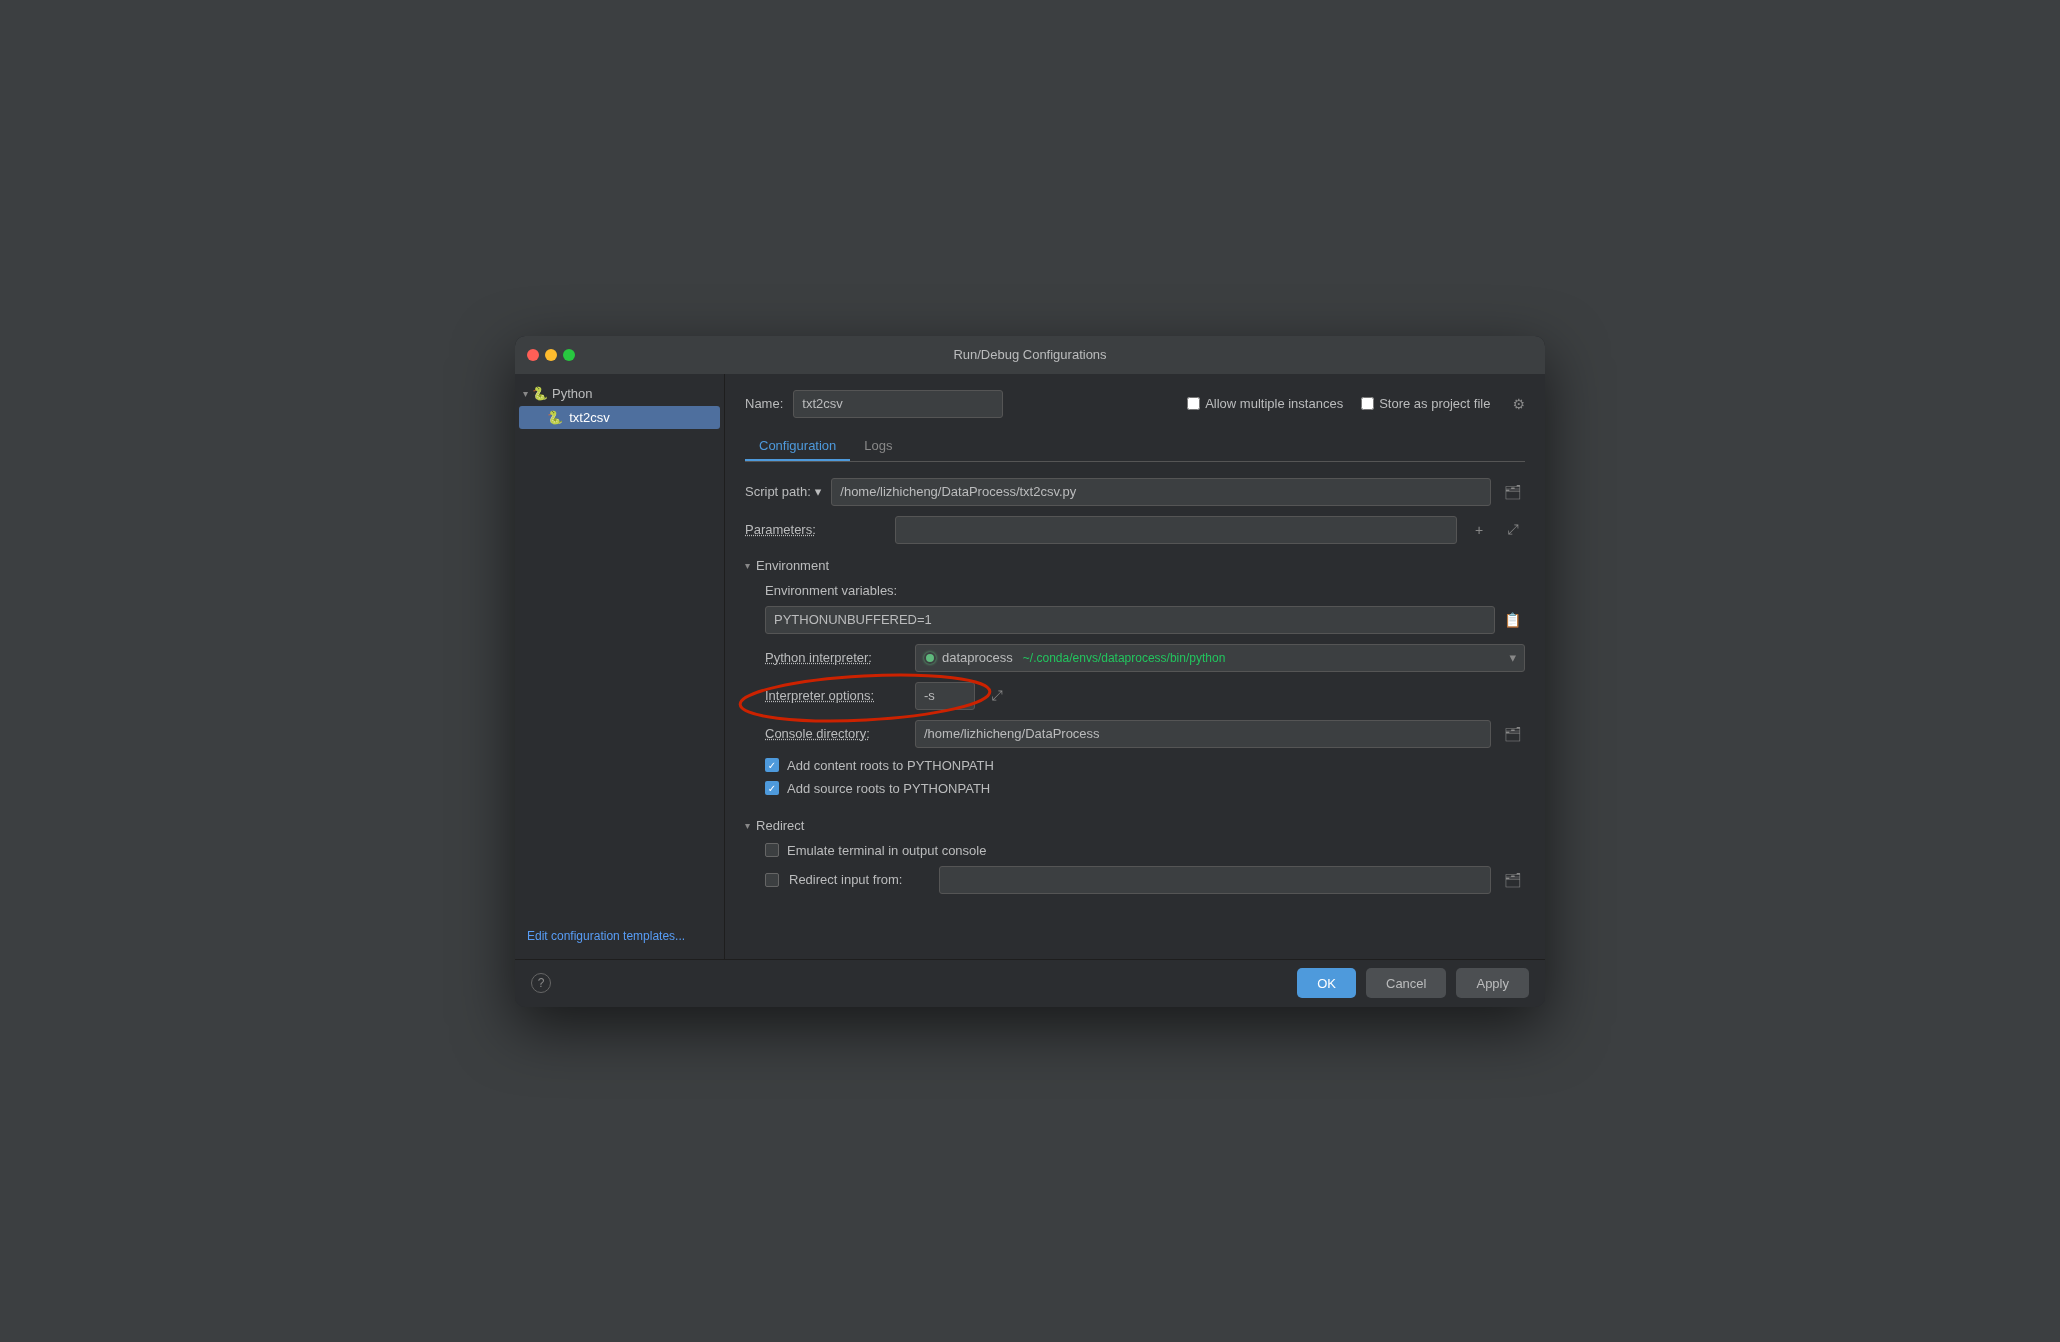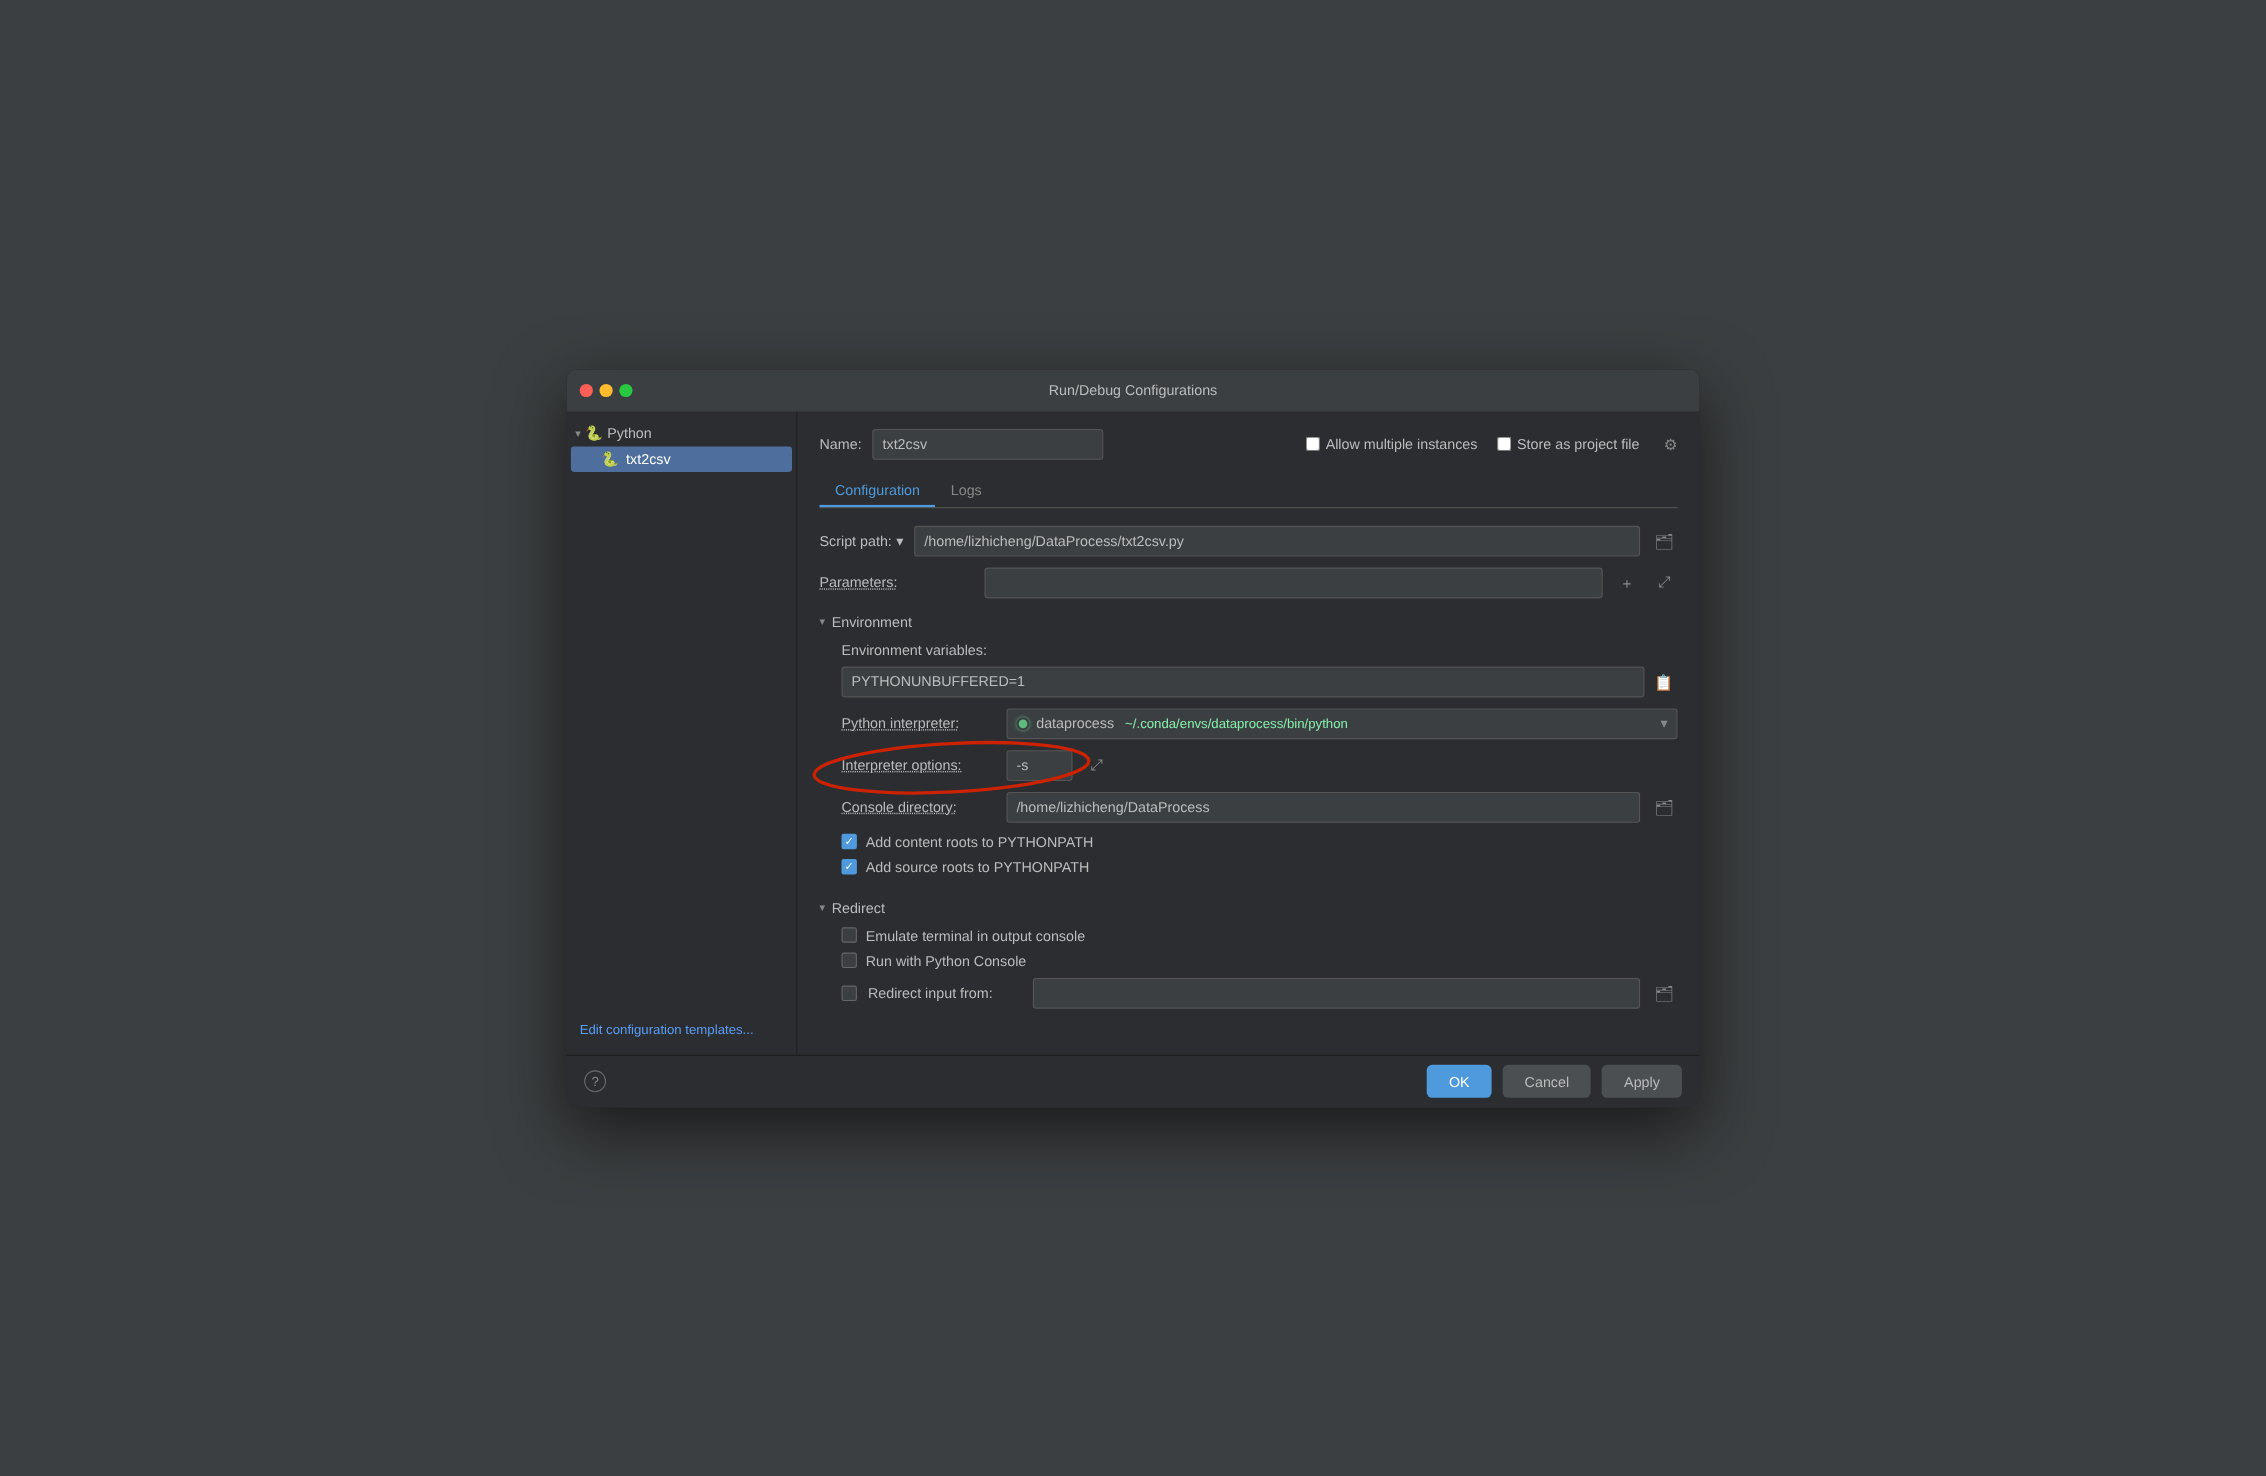--- a/index.html
+++ b/index.html
@@ -508,21 +508,21 @@
         <input class="text-input" type="text" value="PYTHONUNBUFFERED=1" style="">
         <button class="icon-btn">📋</button>
       </div>
 
       <div class="interpreter-row">
         <span class="interpreter-label">Python interpreter:</span>
         <div class="interpreter-select">
           <div class="interpreter-select-inner">
             <div class="conda-dot"></div>
             <span>dataprocess</span>
-            <span style="color:#86efac; font-size:12px; margin-left:4px;">~/.conda/envs/dataprocess/bin/python</span>
+            <span style="color:#22c55e; font-size:12px; margin-left:4px;">~/.conda/envs/dataprocess/bin/python</span>
           </div>
           <span style="color:#888;">▾</span>
         </div>
       </div>
 
       <div class="interpreter-options-row">
 
         <svg style="position:absolute; top:-10px; left:-10px; width:260px; height:52px; pointer-events:none; z-index:10;">
           <ellipse cx="130" cy="26" rx="125" ry="22" fill="none" stroke="#cc2200" stroke-width="3" transform="rotate(-3, 130, 26)"></ellipse>
         </svg>
@@ -551,24 +551,20 @@
       <div class="section-header">
         <span class="chevron">▾</span>
         <span>Redirect</span>
       </div>
 
       <div class="checkbox-row">
         <div class="unchecked-box"></div>
         <span>Emulate terminal in output console</span>
       </div>
 
-      <div class="checkbox-row">
-        <div class="unchecked-box"></div>
-        <span>Run with Python Console</span>
-      </div>
 
       <div class="form-row" style="padding-left: 20px;">
         <div class="unchecked-box"></div>
         <span class="form-label">Redirect input from:</span>
         <input class="text-input" type="text" style="">
         <button class="icon-btn">🗂</button>
       </div>
 
       <div style="flex:1;"></div>
     </div>

